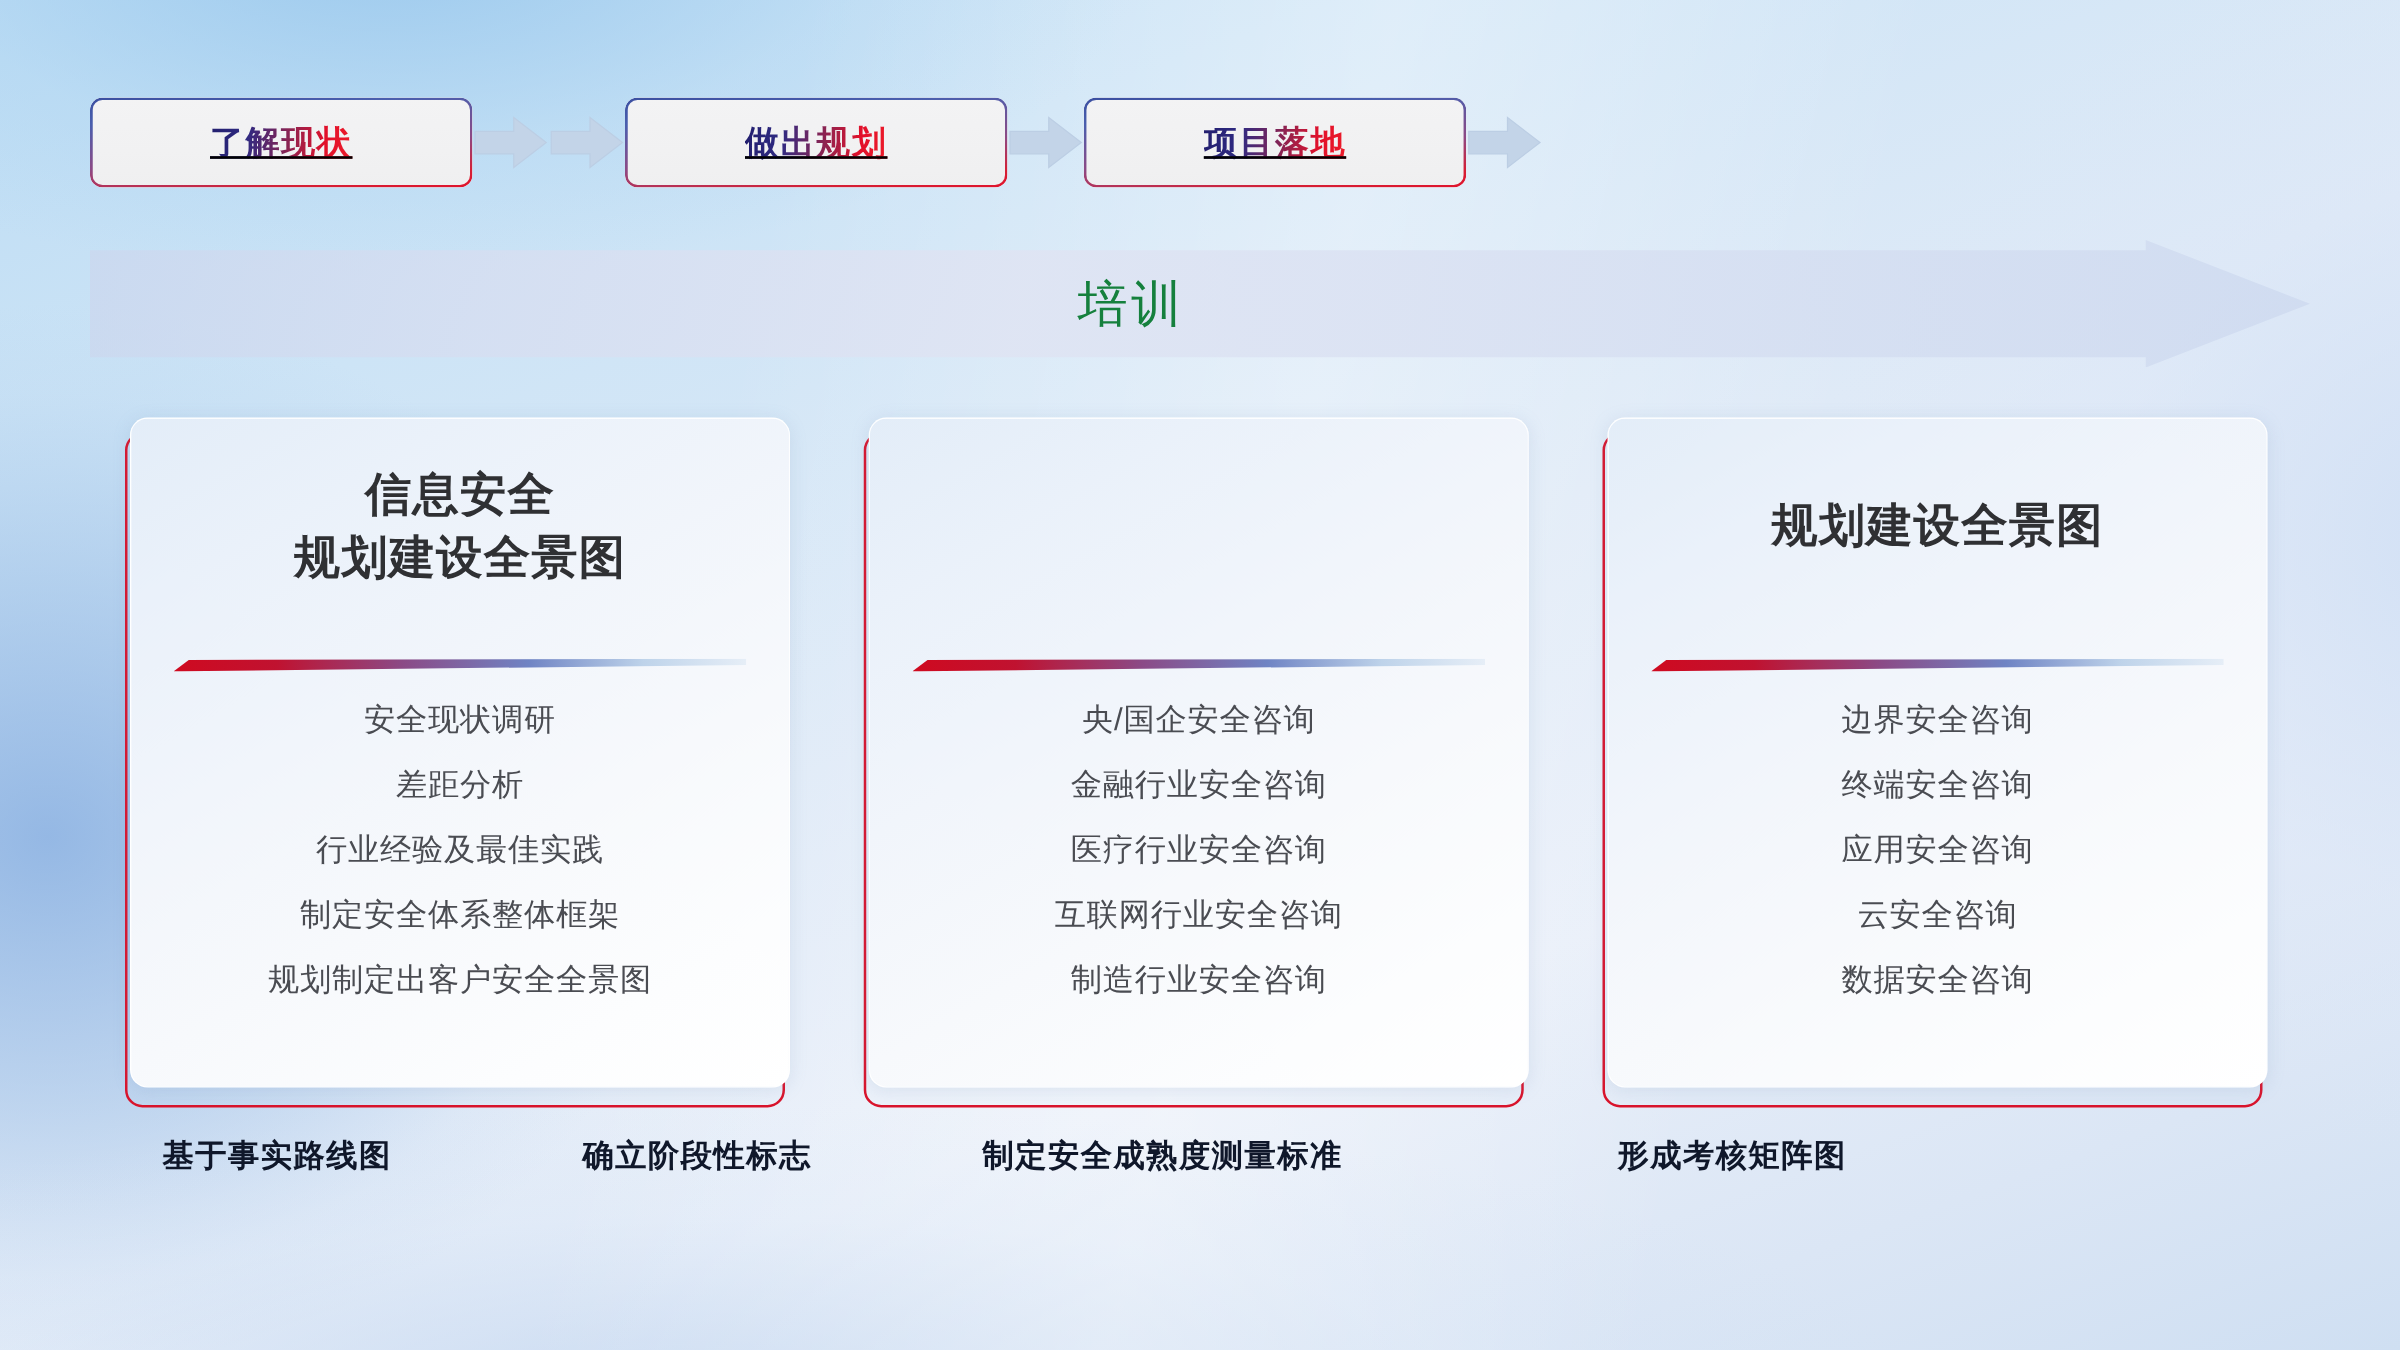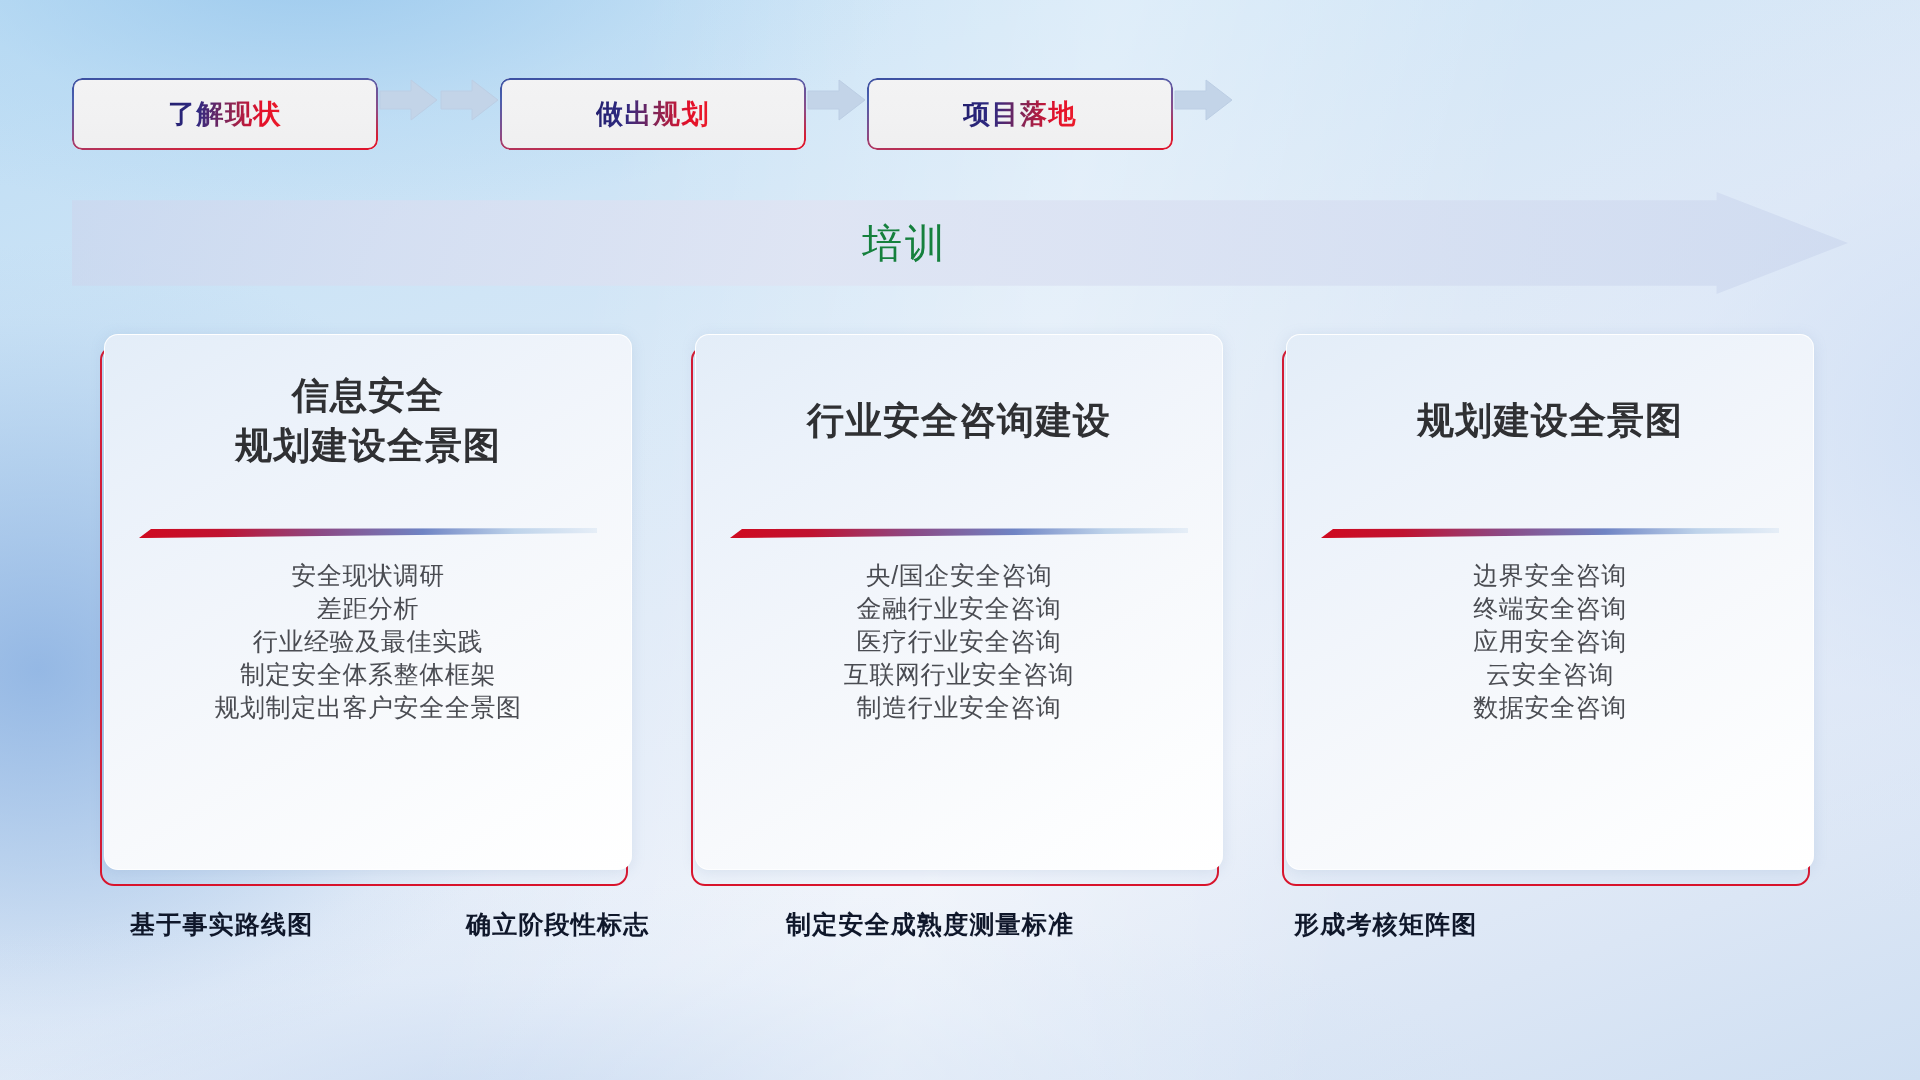--- a/index.html
+++ b/index.html
@@ -33,21 +33,21 @@
       radial-gradient(ellipse 1200px 300px at 30% 104%, rgba(188,210,238,0.7) 0%, rgba(210,226,245,0.30) 50%, rgba(255,255,255,0) 80%);
   }
   .bg-sheen {
     background:
       linear-gradient(102deg, rgba(255,255,255,0) 30%, rgba(255,255,255,0.35) 52%, rgba(255,255,255,0) 72%);
   }
 
   
   .step-row {
     position:absolute; left:72px; top:78px; width:1778px; height:72px;
-    display:flex; 
+    display:flex; align-items:center;text-decoration:underline;
   }
   .step-box {
     position:relative;
     width:306px; height:72px;
     border-radius:10px;
     background:linear-gradient(180deg,#f3f3f4 0%, #f1f1f2 60%, #efeff0 100%);
     display:flex; align-items:center; justify-content:center;
     flex:0 0 auto;
   }
   .step-box::before {
@@ -121,21 +121,21 @@
   }
   .card-title {
     font-size:37px; font-weight:700; color:#2f3033; line-height:1.35;
     letter-spacing:1px; white-space:pre-line;
   }
   .card-divider {
     position:absolute; left:34px; top:190px; width:458px; height:11px;
   }
   .card-list {
     position:absolute; left:0; right:0; top:224px;
-    display:flex; flex-direction:column; align-items:center; 
+    display:flex; flex-direction:column; align-items:center; gap:19px;
   }
   .card-list-item {
     font-size:25px; color:#4a4c52; letter-spacing:0.6px; white-space:nowrap;
   }
 
   
   .footers { position:absolute; left:0; top:908px; width:1920px; height:62px; }
   .footer-label {
     position:absolute; top:0;
     font-size:25px; font-weight:700; color:#0f172a; letter-spacing:1.2px;
@@ -225,23 +225,20 @@
         <div class="card-list-item">行业经验及最佳实践</div>
         <div class="card-list-item">制定安全体系整体框架</div>
         <div class="card-list-item">规划制定出客户安全全景图</div>
       </div>
     </div>
   </div>
 
   <div class="card-wrap">
     <div class="card-outline"></div>
     <div class="card">
-      <div class="card-head">
-        <div class="card-title">行业安全咨询建设</div>
-      </div>
       <div class="card-divider">
         <svg width="458" height="11" viewBox="0 0 458 11" preserveAspectRatio="none">
           <defs>
             <linearGradient id="dg2" x1="0" y1="0" x2="1" y2="0">
               <stop offset="0%" stop-color="#cf0a20"></stop>
               <stop offset="18%" stop-color="#c01230"></stop>
               <stop offset="40%" stop-color="#8b4a86"></stop>
               <stop offset="62%" stop-color="#6f84c4"></stop>
               <stop offset="82%" stop-color="#bed3ea"></stop>
               <stop offset="100%" stop-color="#e6eef7"></stop>

